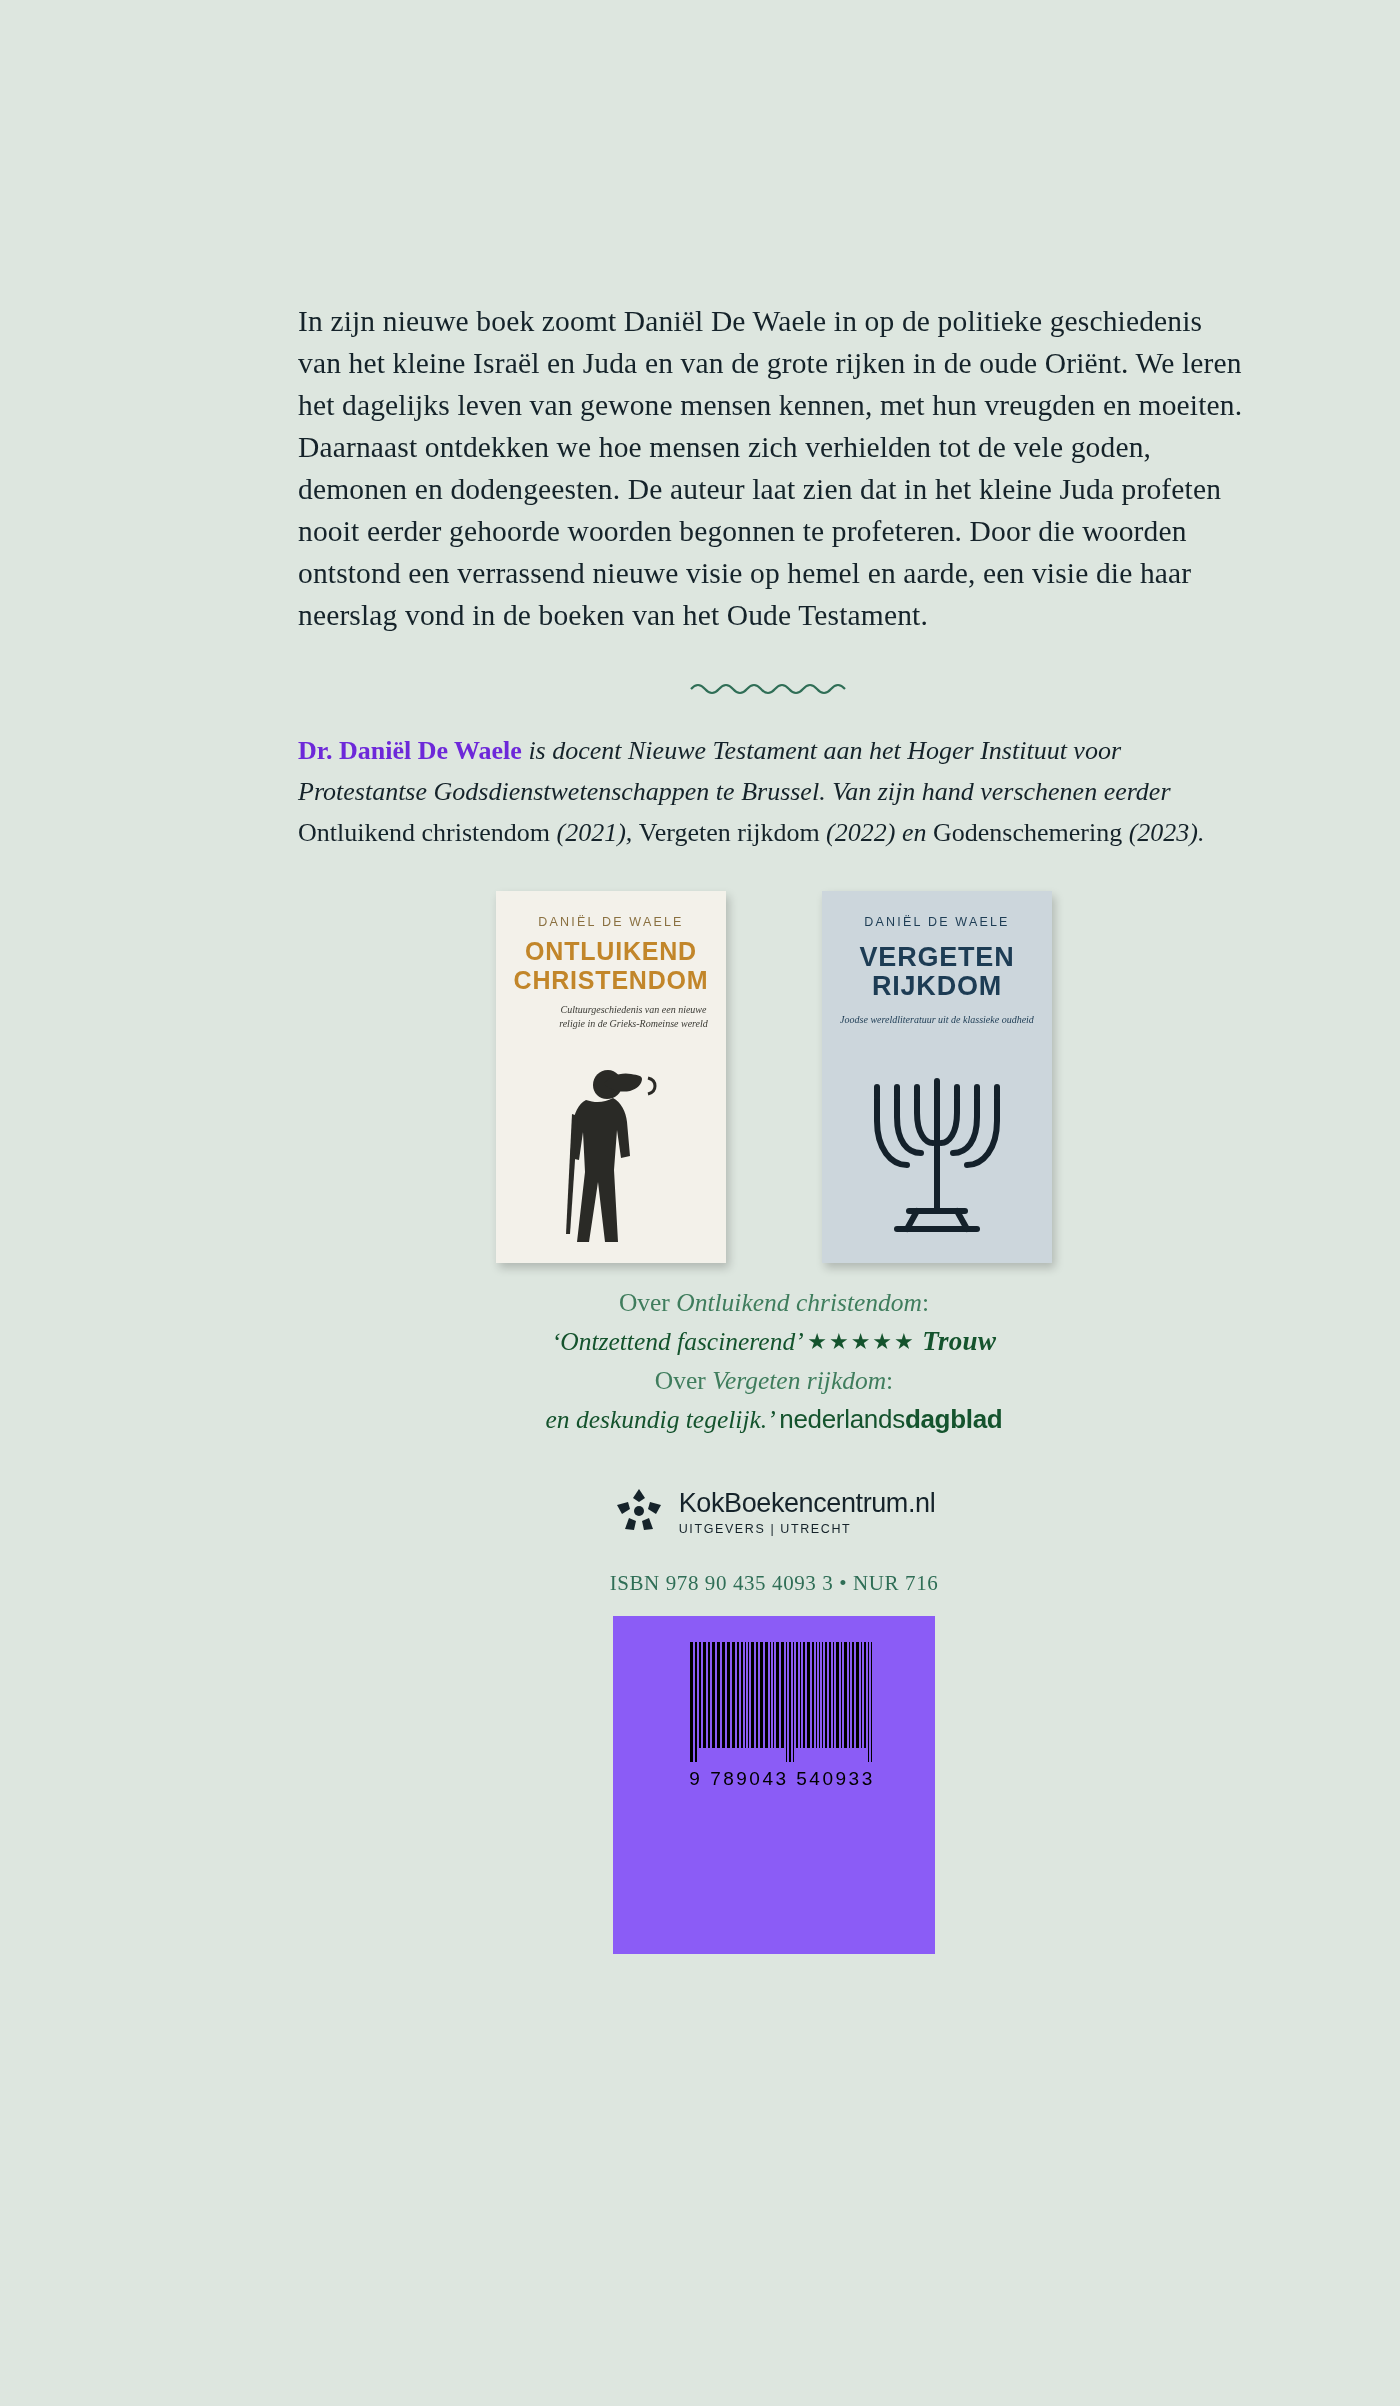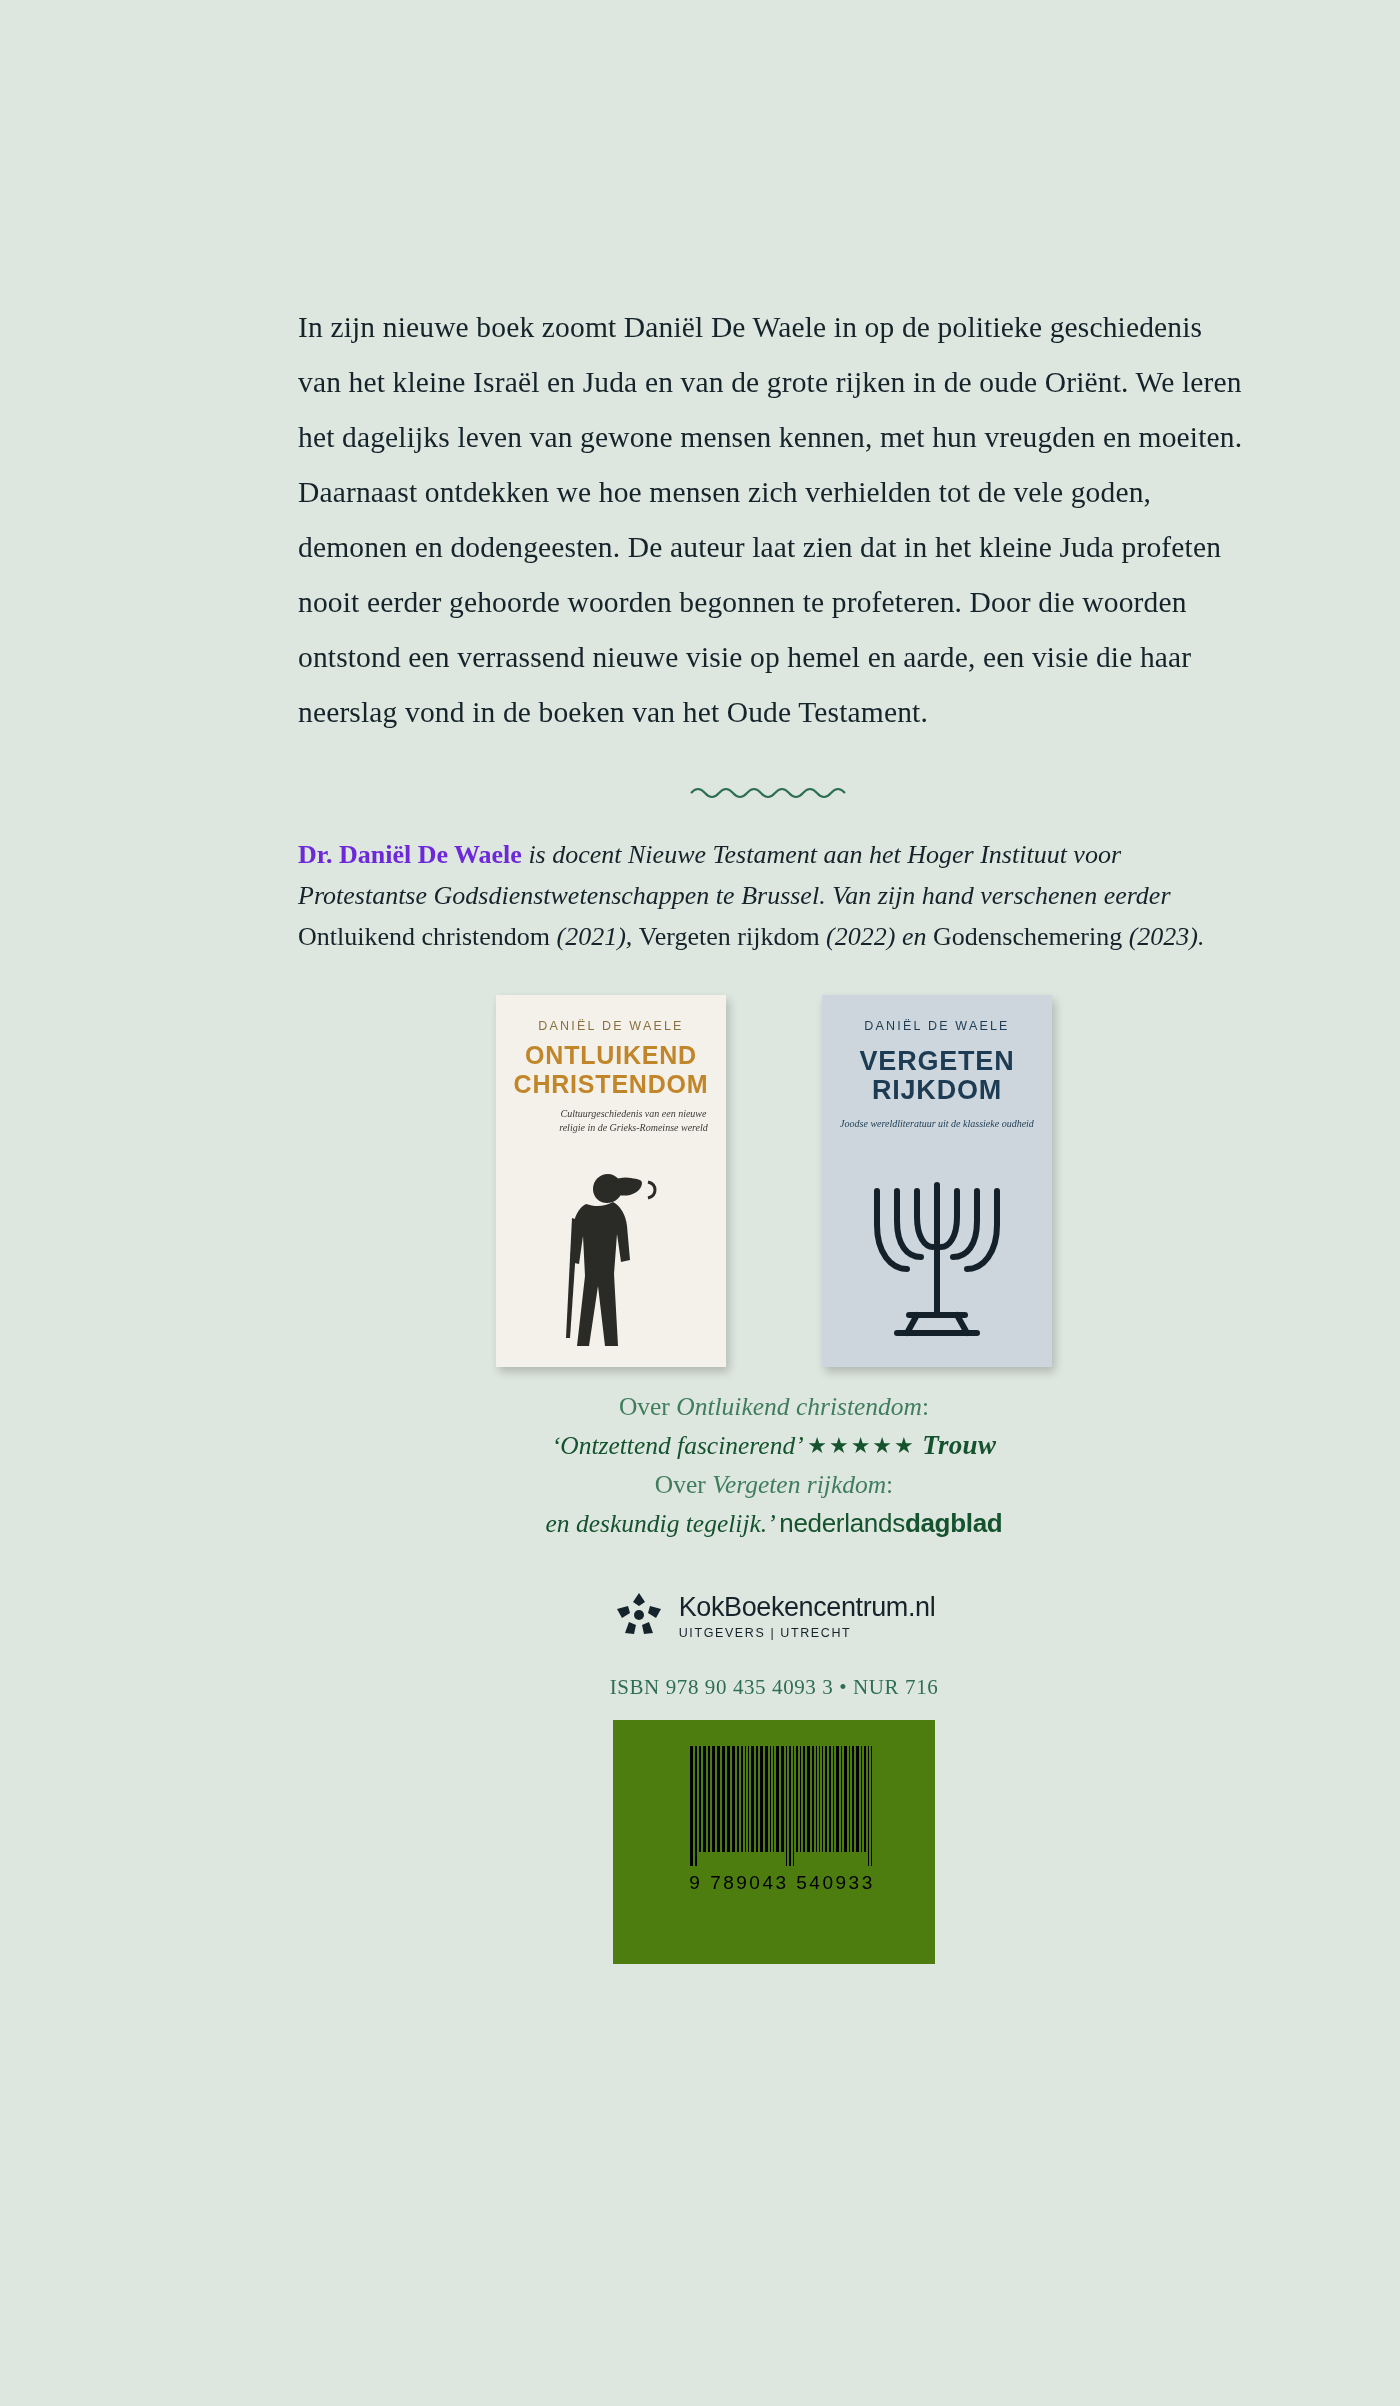--- a/index.html
+++ b/index.html
@@ -23,21 +23,21 @@
   .content {
     position: absolute;
     left: 298px;
     top: 300px;
     width: 952px;
   }
 
   
   .blurb {
     font-size: 29.5px;
-    line-height: 55px;
+    line-height: 42px;
     letter-spacing: 0.15px;
     color: #15232a;
     text-align: left;
     margin: 0;
   }
 
   
   .divider {
     margin: 44px 0 30px 0;
     text-align: center;
@@ -200,24 +200,24 @@
     color: #2f6e56;
   }
 
   
   .barcode-wrap {
     margin-top: 20px;
     display: flex;
     justify-content: center;
   }
   .barcode {
-    background: #4d7c0f;
+    background: #8b5cf6;
     width: 322px;
     padding: 26px 0 0 16px;
-    height: 244px;
+    height: 338px;
     box-sizing: border-box;
   }
   .bars {
     height: 120px;
     display: flex;
     align-items: flex-start;
     justify-content: center;
     gap: 0;
   }
   .bars span {

